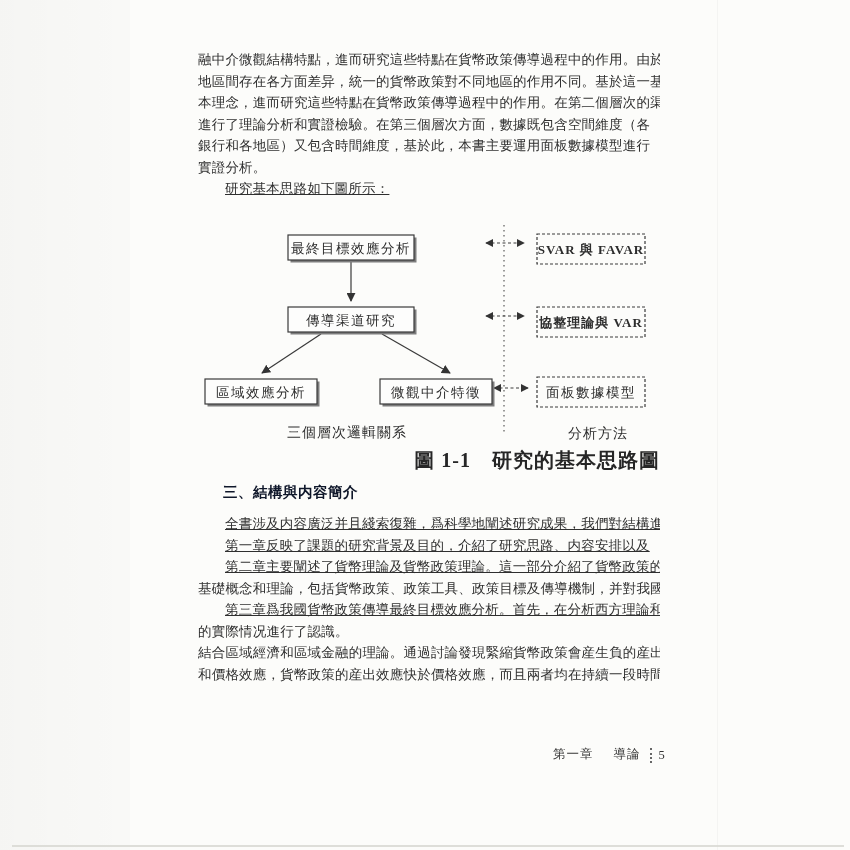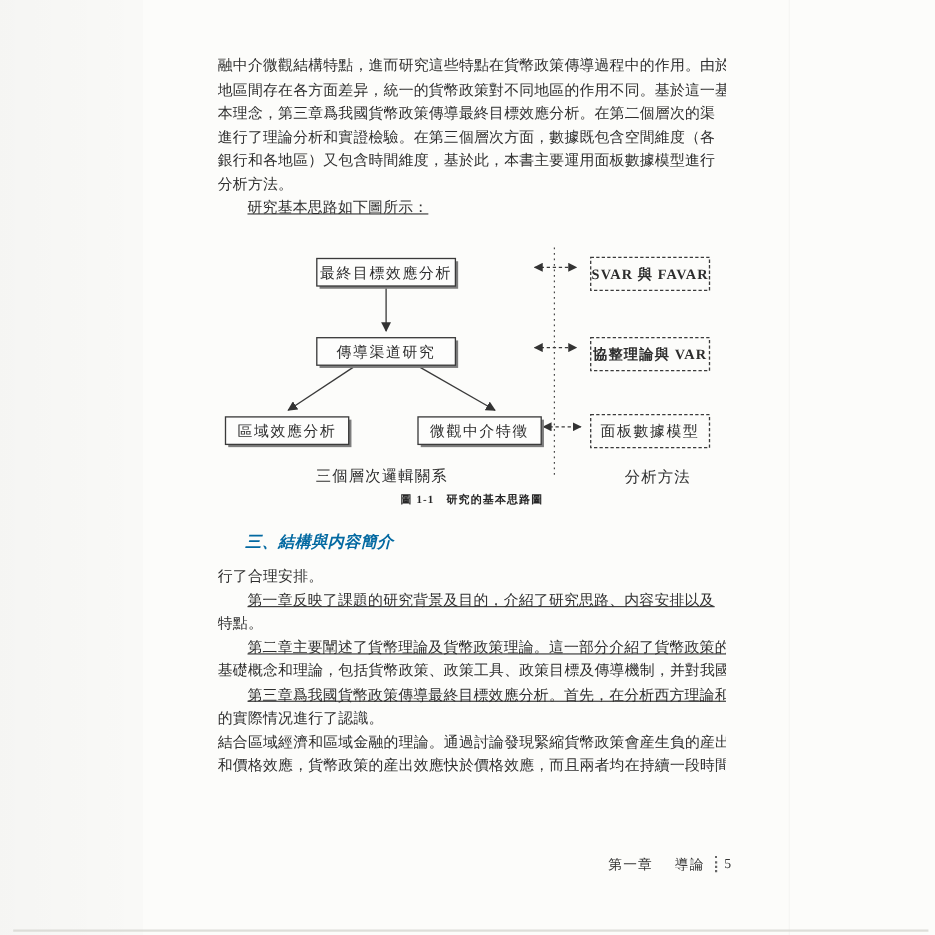--- a/index.html
+++ b/index.html
@@ -14,62 +14,62 @@
   .edge-right{position:absolute;left:717px;top:0;width:1px;height:100%;
     background:rgba(0,0,0,0.03);}
   .edge-bottom{position:absolute;top:845px;left:12px;right:6px;height:2px;
     background:#d8d8d2;opacity:.85;}
 
   .textcol{position:absolute;left:198px;width:462px;}
   .tline{height:21.5px;line-height:21.5px;font-size:13.5px;white-space:nowrap;
     overflow:hidden;color:#2f2f2f;letter-spacing:.2px;}
   .indent{padding-left:27px;text-decoration:underline;}
   .heading{position:absolute;left:223px;top:483px;font-size:14.5px;font-weight:bold;
-    color:#0369a1;letter-spacing:.5px;white-space:nowrap;font-style:italic;}
-  .caption{position:absolute;left:198px;top:447px;width:462px;text-align:center;
-    font-size:10px;font-weight:bold;color:#262626;letter-spacing:1px;white-space:nowrap;}
+    color:#0f172a;letter-spacing:.5px;white-space:nowrap;}
+  .caption{position:absolute;left:198px;top:447px;width:462px;text-align:right;
+    font-size:20px;font-weight:bold;color:#262626;letter-spacing:1px;white-space:nowrap;}
 
   .diagram{position:absolute;left:190px;top:222px;width:470px;height:248px;}
   .diagram svg{display:block;width:470px;height:248px;}
   .svg-box{fill:#fdfdfc;stroke:#3a3a3a;stroke-width:1.2;}
   .svg-shadow{fill:#7d7d7d;stroke:none;}
   .svg-dashbox{fill:none;stroke:#3a3a3a;stroke-width:1.2;stroke-dasharray:3 2;}
   .svg-line{stroke:#3a3a3a;stroke-width:1.2;fill:none;}
   .svg-dashline{stroke:#3a3a3a;stroke-width:1.1;fill:none;stroke-dasharray:3 2.5;}
   .svg-dotline{stroke:#4a4a4a;stroke-width:1.1;fill:none;stroke-dasharray:1.5 3.5;}
   .svg-text{font-family:"Liberation Serif","DejaVu Serif",serif;font-size:13.5px;
     fill:#2d2d2d;letter-spacing:1.5px;}
   .svg-text-en{font-family:"Liberation Serif","DejaVu Serif",serif;font-size:13px;
     fill:#2d2d2d;letter-spacing:1px;font-weight:bold;}
   .svg-label{font-family:"Liberation Serif","DejaVu Serif",serif;font-size:14px;
     fill:#2d2d2d;letter-spacing:1px;}
 
-  .footer{position:absolute;left:553px;top:778px;display:flex;align-items:flex-start;
+  .footer{position:absolute;left:553px;top:746px;display:flex;align-items:flex-end;
     font-size:12.5px;color:#333;white-space:nowrap;}
   .footer .chap{letter-spacing:1px;}
   .footer .sect{margin-left:20px;letter-spacing:1px;}
   .footer .sep{width:0;height:15px;border-left:2px dotted #666;margin:0 7px 0 9px;}
   .footer .num{font-size:12.5px;}
 </style>
 </head>
 <body>
 
 <div class="screen">
 
   <div class="edge-left"></div>
   <div class="edge-right"></div>
   <div class="edge-bottom"></div>
 
   <div class="textcol" style="top:49px">
     <div class="tline">融中介微觀結構特點，進而研究這些特點在貨幣政策傳導過程中的作用。由於</div>
     <div class="tline">地區間存在各方面差异，統一的貨幣政策對不同地區的作用不同。基於這一基</div>
-    <div class="tline">本理念，第三章爲我國貨幣政策傳導最終目標效應分析。在第二個層次的渠</div>
+    <div class="tline">本理念，進而研究這些特點在貨幣政策傳導過程中的作用。在第二個層次的渠</div>
     <div class="tline">進行了理論分析和實證檢驗。在第三個層次方面，數據既包含空間維度（各</div>
     <div class="tline">銀行和各地區）又包含時間維度，基於此，本書主要運用面板數據模型進行</div>
-    <div class="tline">分析方法。</div>
+    <div class="tline">實證分析。</div>
     <div class="tline indent">研究基本思路如下圖所示：</div>
   </div>
 
   <div class="diagram">
     <svg viewBox="0 0 470 248" xmlns="http://www.w3.org/2000/svg">
       <defs>
         <marker id="ah" viewBox="0 0 10 10" refX="9" refY="5" markerWidth="7.5" markerHeight="7.5" orient="auto-start-reverse">
           <path d="M0,0 L10,5 L0,10 z" fill="#333"></path>
         </marker>
       </defs>
@@ -112,23 +112,22 @@
       <text class="svg-label" x="157" y="215" text-anchor="middle">三個層次邏輯關系</text>
       <text class="svg-label" x="408" y="216" text-anchor="middle">分析方法</text>
     </svg>
   </div>
 
   <div class="caption">圖 1-1　研究的基本思路圖</div>
 
   <div class="heading">三、結構與内容簡介</div>
 
   <div class="textcol" style="top:513px">
-    <div class="tline">行了合理安排。</div>
+    <div class="tline indent">全書涉及内容廣泛并且綫索復雜，爲科學地闡述研究成果，我們對結構進</div>
     <div class="tline indent">第一章反映了課題的研究背景及目的，介紹了研究思路、内容安排以及</div>
-    <div class="tline">特點。</div>
     <div class="tline indent">第二章主要闡述了貨幣理論及貨幣政策理論。這一部分介紹了貨幣政策的</div>
     <div class="tline">基礎概念和理論，包括貨幣政策、政策工具、政策目標及傳導機制，并對我國</div>
     <div class="tline indent">第三章爲我國貨幣政策傳導最終目標效應分析。首先，在分析西方理論和</div>
     <div class="tline">的實際情况進行了認識。</div>
     <div class="tline">結合區域經濟和區域金融的理論。通過討論發現緊縮貨幣政策會産生負的産出</div>
     <div class="tline">和價格效應，貨幣政策的産出效應快於價格效應，而且兩者均在持續一段時間</div>
   </div>
 
   <div class="footer">
     <span class="chap">第一章</span>

